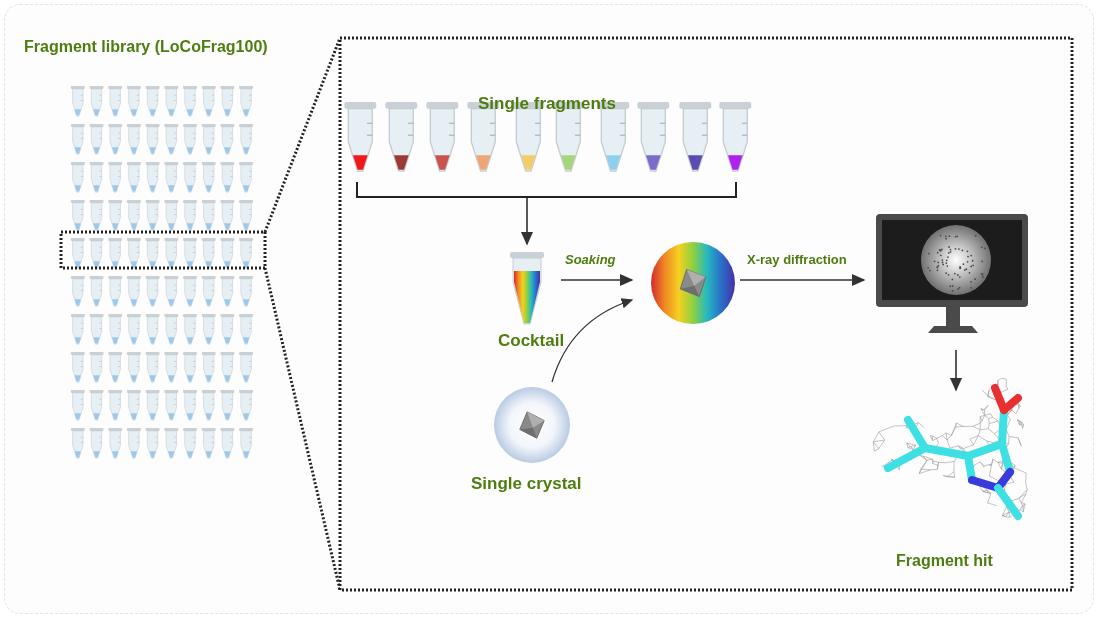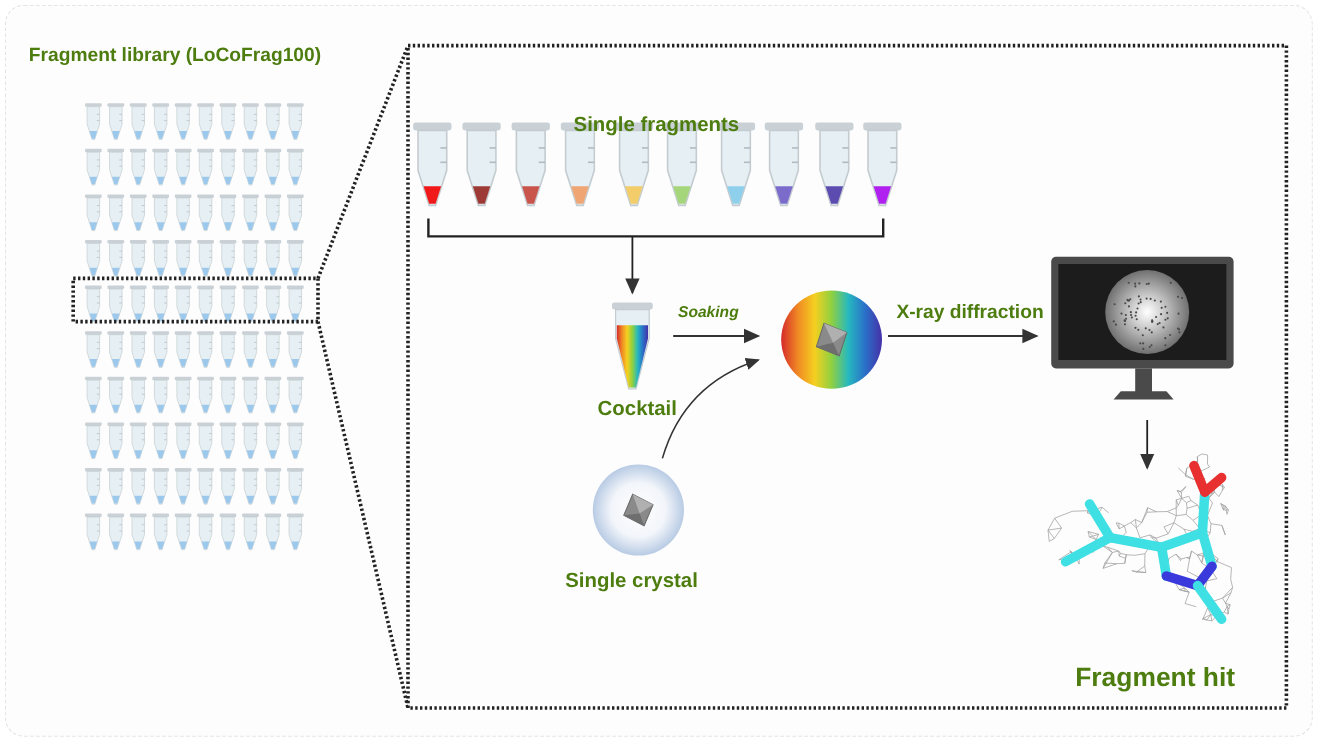--- a/index.html
+++ b/index.html
@@ -12,24 +12,24 @@
       background: #fdfdfd; border-radius: 16px;
       border: 1px dashed #e4e4e4;
     }
     .label {
       position: absolute; font-weight: bold; color: #4d7c0f; white-space: nowrap;
       font-family: "Liberation Sans", sans-serif;
     }
     .lib-title { left: 24px; top: 38px; font-size: 16px; }
     .single-title { left: 478px; top: 66px; font-size: 17px; margin-top: 28px; }
     .soaking { left: 565px; top: 252px; font-size: 13px; font-style: italic; }
-    .xray { left: 747px; top: 252px; font-size: 16px; }
+    .xray { left: 747px; top: 252px; font-size: 13px; }
     .cocktail { left: 498px; top: 331px; font-size: 17px; }
     .protein { left: 471px; top: 474px; font-size: 17px; }
-    .hit { left: 896px; top: 552px; font-size: 22px; }
+    .hit { left: 896px; top: 552px; font-size: 16px; }
     svg.main { position: absolute; left: 0; top: 0; }
   </style>
 </head>
 <body>
 
 <div class="canvas"></div>
 
 <svg class="main" width="1098" height="617" viewBox="0 0 1098 617">
   <defs>
     <marker id="arrowhead" markerWidth="10" markerHeight="10" refX="8" refY="5" orient="auto">

